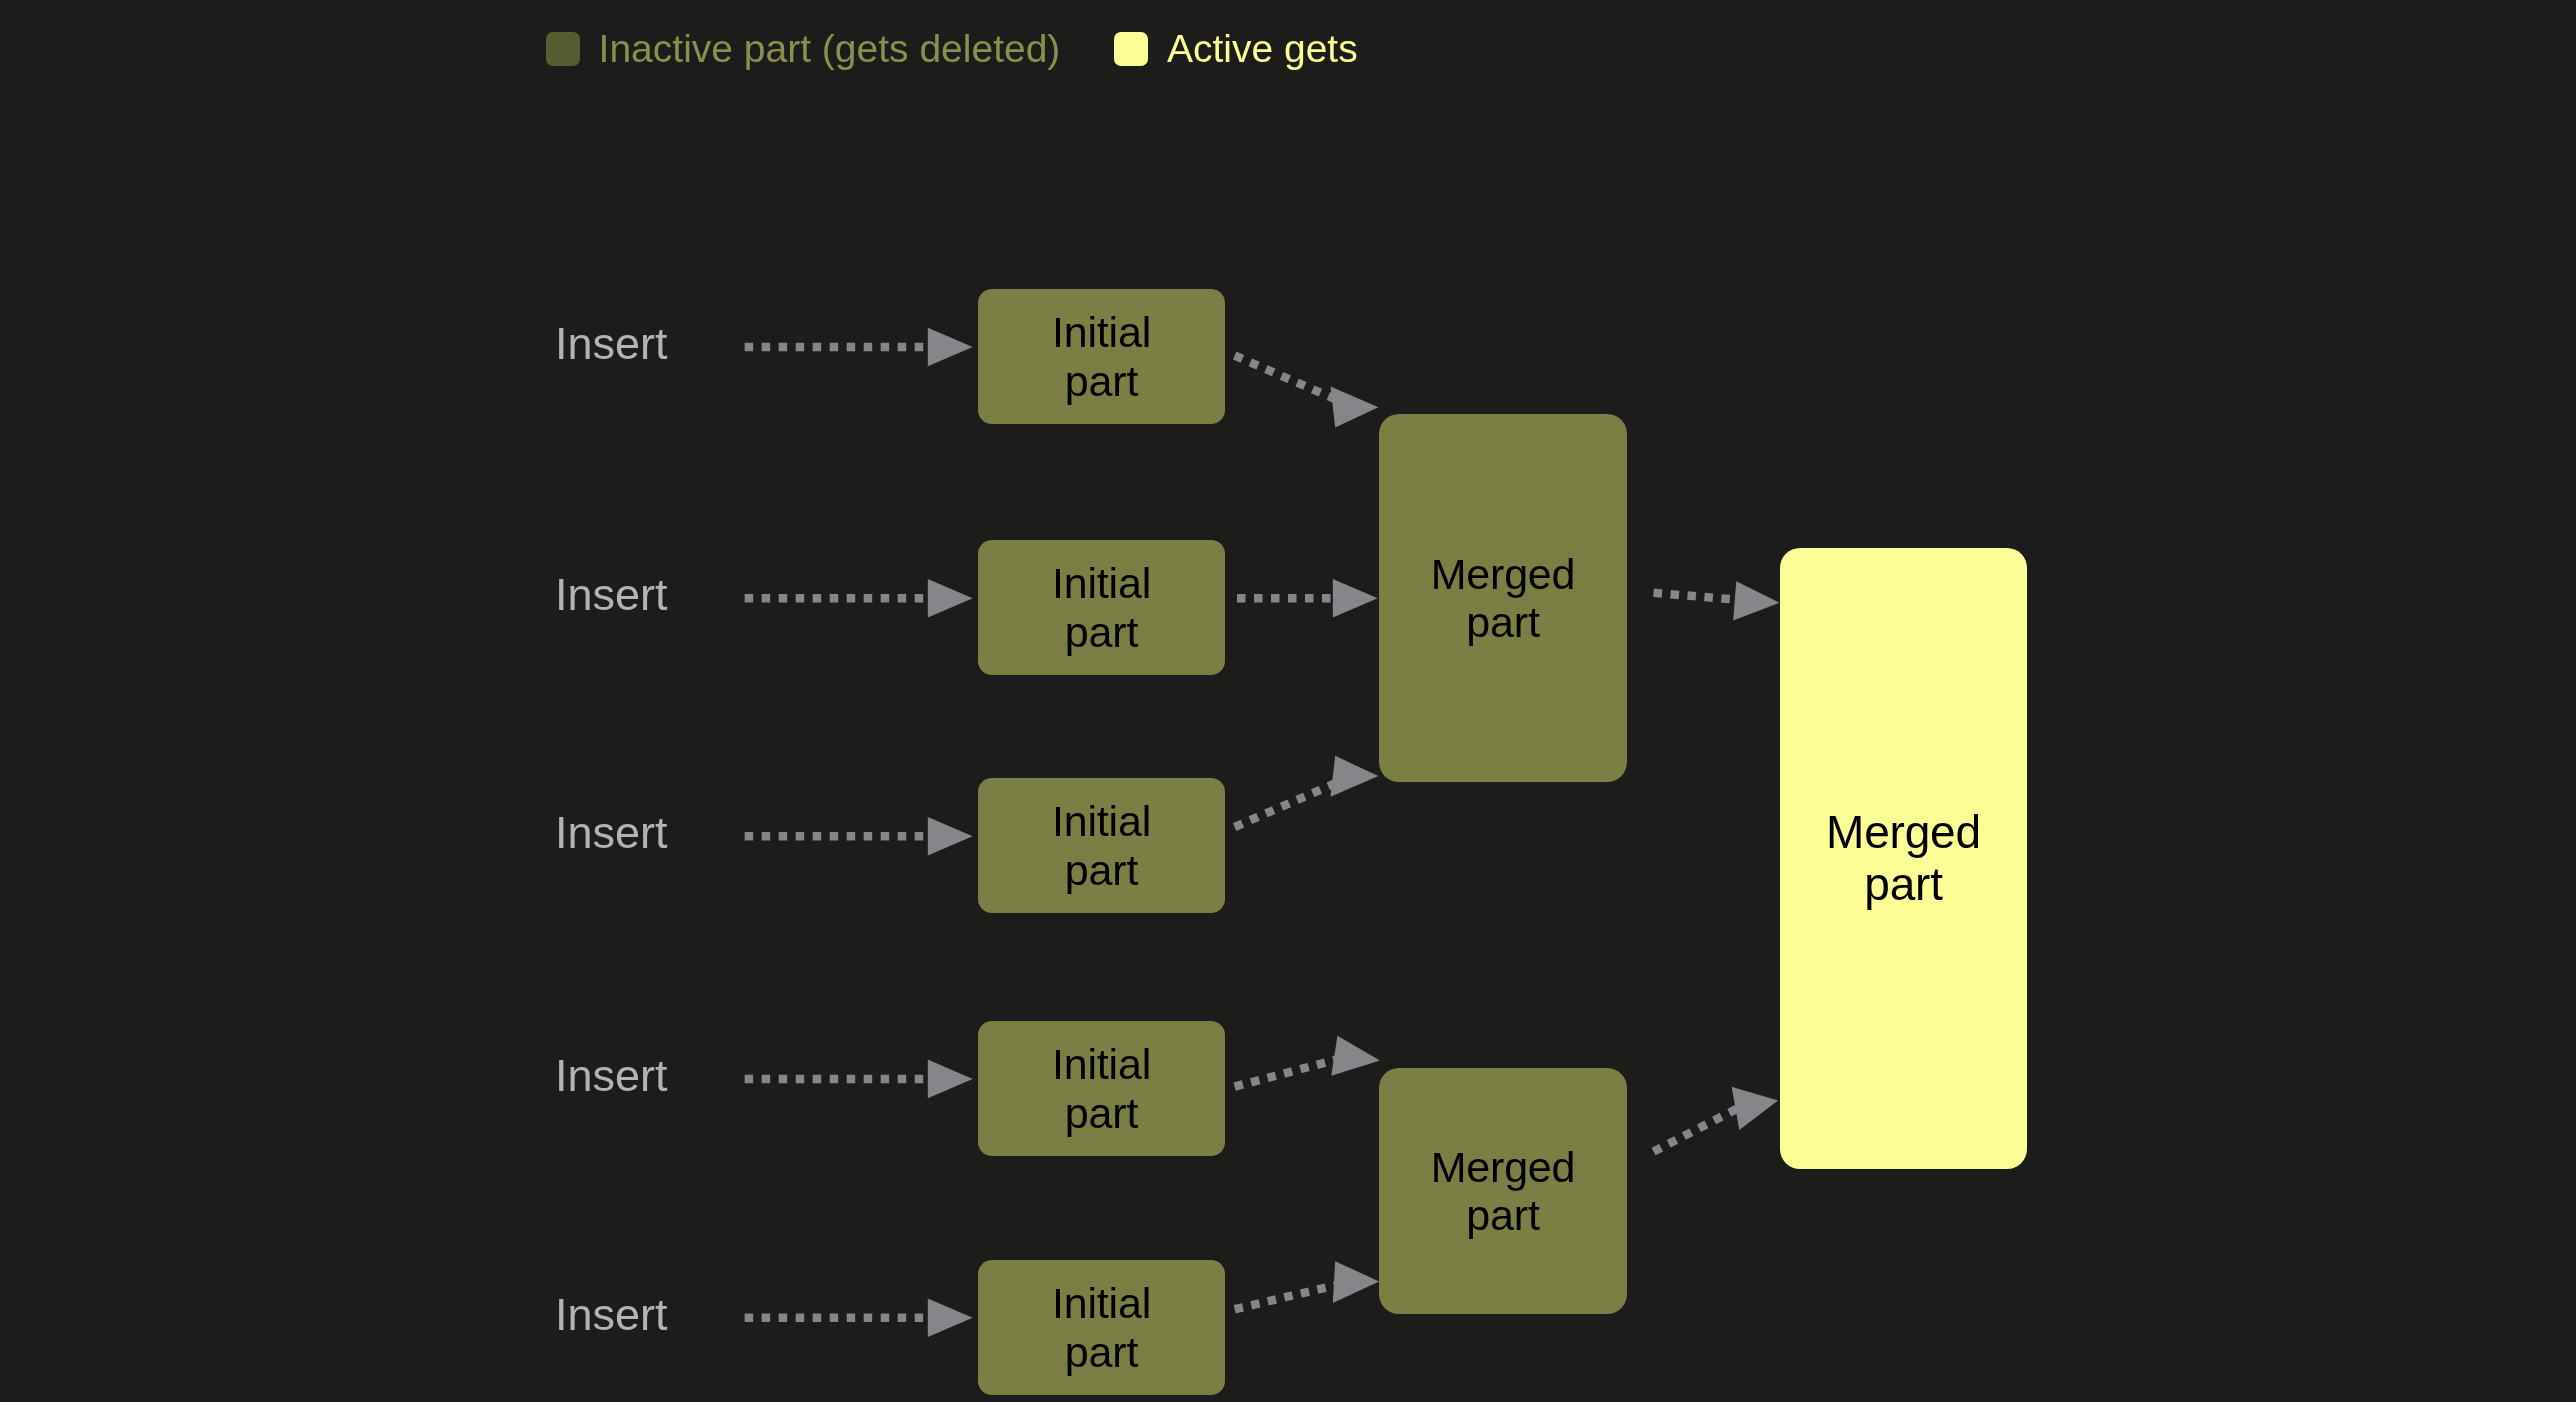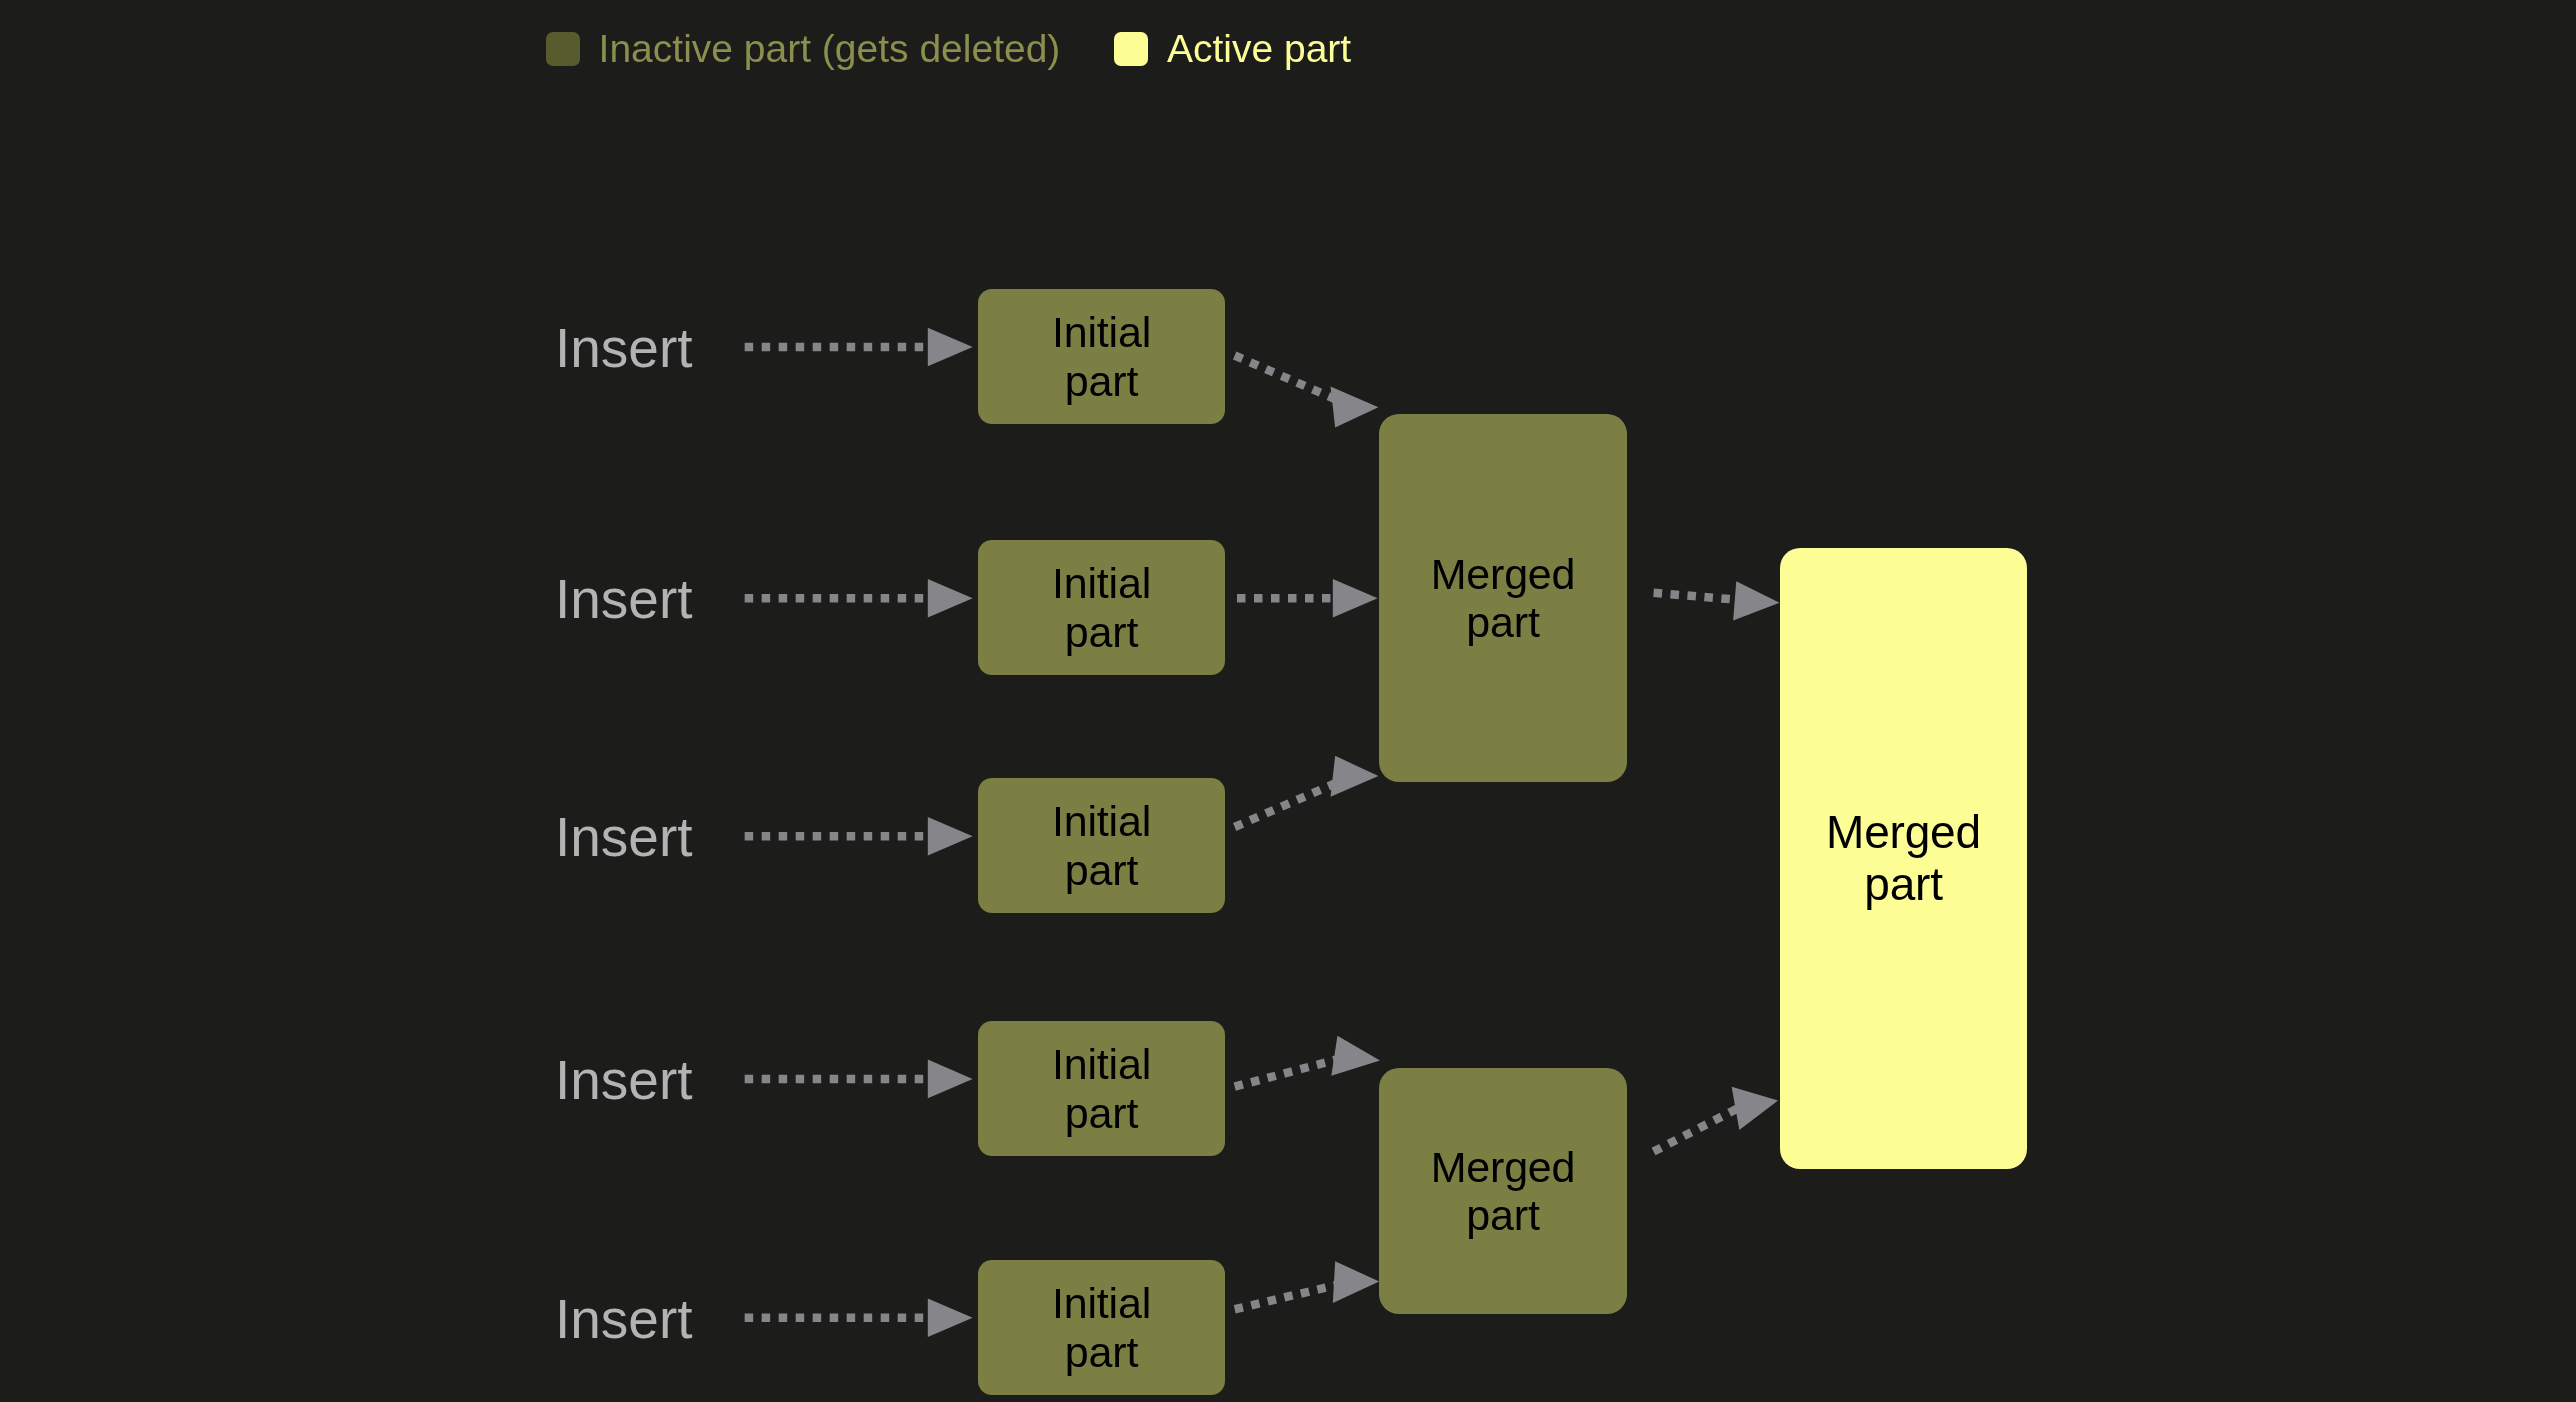--- a/index.html
+++ b/index.html
@@ -82,38 +82,38 @@
   .node-text {
     font-size: 43px;
     line-height: 1.12;
     letter-spacing: -0.2px;
   }
   .node.big .node-text { font-size: 46px; }
 
   .insert-label {
     position: absolute;
     color: #b3b3b3;
-    font-size: 55px;
+    font-size: 45px;
     line-height: 1;
     white-space: nowrap;
   }
 </style>
 </head>
 <body>
 
 <div id="stage">
 
   <div id="legend">
     <div class="legend-entry">
       <div class="legend-swatch inactive"></div>
       <div class="legend-label inactive">Inactive part (gets deleted)</div>
     </div>
     <div class="legend-entry">
       <div class="legend-swatch active"></div>
-      <div class="legend-label active">Active part</div>
+      <div class="legend-label active">Active gets</div>
     </div>
   </div>
 
   <svg id="arrows" viewBox="0 0 3332 1814" xmlns="http://www.w3.org/2000/svg">
 
     <g>
       <line class="dotline" x1="963" y1="449" x2="1203" y2="449"></line>
       <polygon class="arrowhead" points="1200,424 1258,449 1200,474"></polygon>
     </g>
     <g>

